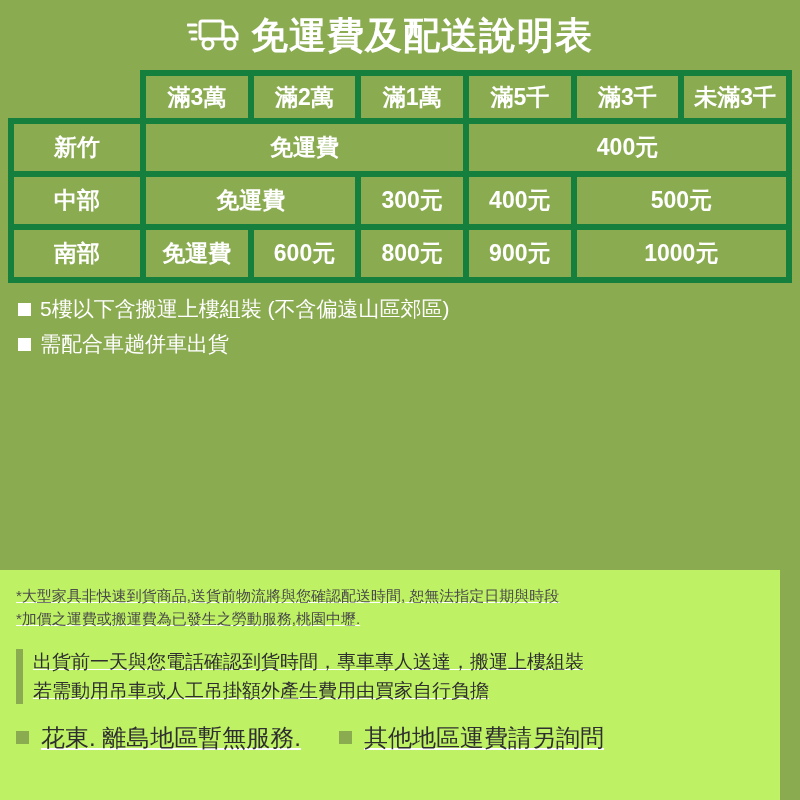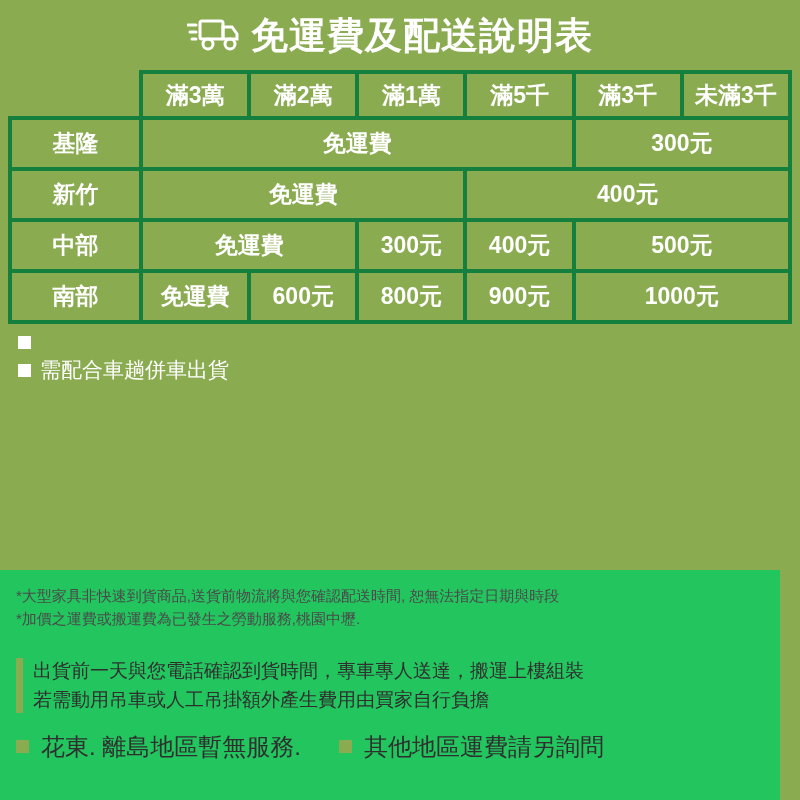--- a/index.html
+++ b/index.html
@@ -45,21 +45,21 @@
   
   .table-wrap {
     margin: 0 8px;
   }
   table.fee {
     width: 784px;
     border-collapse: collapse;
     table-layout: fixed;
   }
   table.fee td, table.fee th {
-    border: 4px solid #15803d;
+    border: 6px solid #15803d;
     text-align: center;
     vertical-align: middle;
     color: #ffffff;
     font-weight: bold;
     font-size: 23px;
     height: 47px;
     padding: 0;
     line-height: 1.05;
   }
   table.fee th {
@@ -97,34 +97,35 @@
     font-weight: normal;
   }
 
   
   .lower {
     position: absolute;
     left: 0;
     right: 0;
     bottom: 0;
     height: 230px;
-    background: #22c55e;
+    background: #bef264;
     box-sizing: border-box;
     padding: 14px 16px 10px 16px;
+    text-decoration: underline;
   }
   .small-note {
     color: #4b4b4b;
     font-size: 15px;
     line-height: 1.55;
     font-weight: normal;
   }
   .bar-block {
     display: flex;
     gap: 10px;
-    margin-top: 27px;
+    margin-top: 18px;
   }
   .vbar {
     width: 7px;
     background: #8aab50;
     flex: 0 0 auto;
   }
   .bar-lines {
     display: flex;
     flex-direction: column;
     justify-content: center;
@@ -181,25 +182,20 @@
           <th class="col-region corner"></th>
           <th>滿3萬</th>
           <th>滿2萬</th>
           <th>滿1萬</th>
           <th>滿5千</th>
           <th>滿3千</th>
           <th>未滿3千</th>
         </tr>
       </thead>
       <tbody>
-          <tr>
-            <td class="col-region region-cell">基隆</td>
-            <td class="free" colspan="4">免運費</td>
-            <td class="free" colspan="2">300元</td>
-          </tr>
           <tr>
             <td class="col-region region-cell">新竹</td>
             <td class="free" colspan="3">免運費</td>
             <td class="free" colspan="3">400元</td>
           </tr>
           <tr>
             <td class="col-region region-cell">中部</td>
             <td class="free" colspan="2">免運費</td>
             <td class="free" colspan="1">300元</td>
             <td class="free" colspan="1">400元</td>
@@ -213,20 +209,21 @@
             <td class="free" colspan="1">900元</td>
             <td class="free" colspan="2">1000元</td>
           </tr>
         </tbody>
     </table>
   </div>
 
   <div class="notes">
     <div class="note-line">
       <span class="sq"></span>
+      <span class="note-text">5樓以下含搬運上樓組裝 (不含偏遠山區郊區)</span>
     </div>
     <div class="note-line">
       <span class="sq"></span>
       <span class="note-text">需配合車趟併車出貨</span>
     </div>
   </div>
 
   <div class="lower">
     <div class="small-note">*大型家具非快速到貨商品,送貨前物流將與您確認配送時間, 恕無法指定日期與時段</div>
     <div class="small-note">*加價之運費或搬運費為已發生之勞動服務,桃園中壢.</div>

